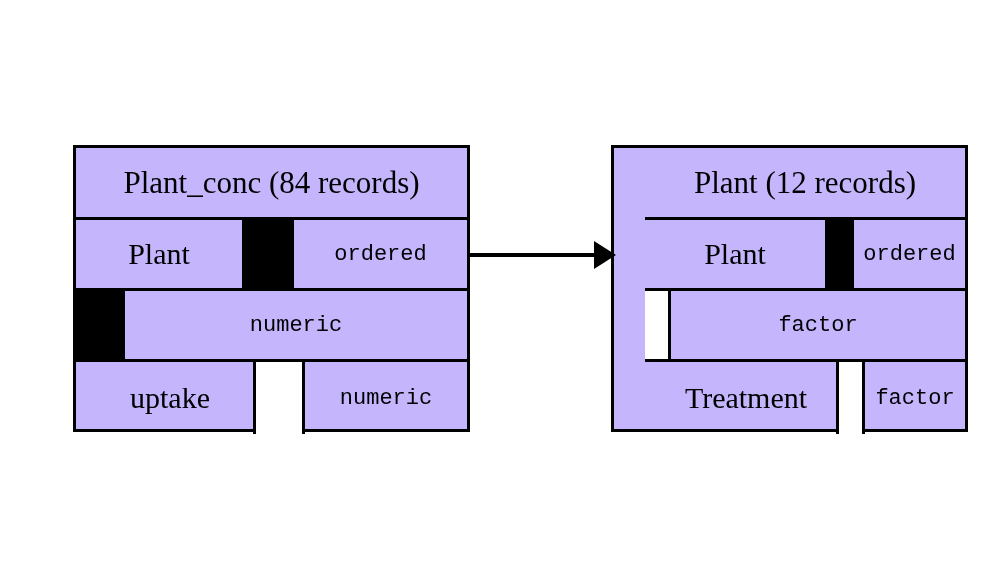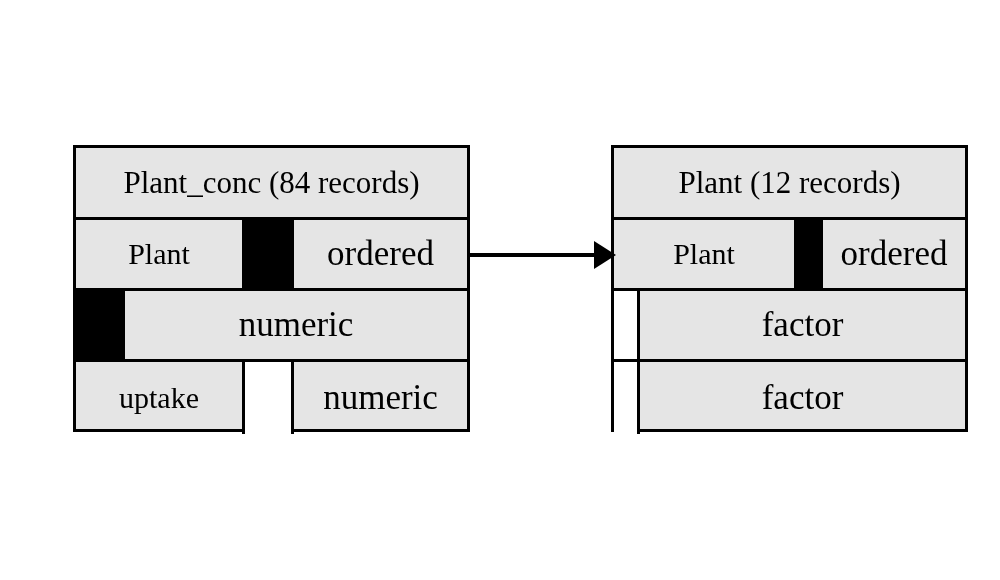--- a/index.html
+++ b/index.html
@@ -13,44 +13,44 @@
     height: 580px;
     background: #ffffff;
     overflow: hidden;
     font-family: "Liberation Serif", "DejaVu Serif", serif;
     color: #000000;
   }
 
   .er-table {
     position: absolute;
     border: 3px solid #000000;
-    background: #e5e5e5;
+    background: #c4b5fd;
     box-sizing: border-box;
   }
 
   #table-left  { left: 73px;  top: 145px; width: 397px; height: 287px; }
-  #table-right { left: 611px; top: 145px; width: 357px; height: 287px; }
+  #table-right { left: 611px; top: 145px; width: 357px; height: 287px; padding-left: 31px; }
 
   .table-title {
     height: 69px;
     line-height: 69px;
     text-align: center;
     font-size: 31px;
     border-bottom: 3px solid #000000;
     white-space: nowrap;
     overflow: hidden;
   }
 
   .field-row {
     display: flex;
     height: 71px;
     border-bottom: 3px solid #000000;
     box-sizing: border-box;
   }
-  .field-row.last { border-bottom: none; height: 72px; }
+  .field-row.last { border-bottom: none; height: 72px; margin-left: 11px; }
 
   .cell-name {
     flex: 0 0 auto;
     display: flex;
     align-items: center;
     justify-content: center;
     font-size: 30px;
     border-right: 3px solid #000000;
     box-sizing: border-box;
     white-space: nowrap;
@@ -61,24 +61,25 @@
     border-right: 3px solid #000000;
     box-sizing: border-box;
     background: #ffffff;
   }
   .cell-key.filled { background: #000000; }
   .cell-type {
     flex: 1 1 auto;
     display: flex;
     align-items: center;
     justify-content: center;
-    font-size: 35px;
+    font-size: 22px;
     box-sizing: border-box;
     white-space: nowrap;
     overflow: hidden;
+    font-family: Liberation Mono, monospace;
   }
 
   
   #table-left  .cell-name { width: 169px; }
   #table-left  .cell-key  { width: 49px; }
 
   
   #table-right .cell-name { width: 183px; }
   #table-right .cell-key  { width: 26px; }
 
@@ -125,20 +126,21 @@
       <div class="cell-key filled"></div>
       <div class="cell-type">ordered</div>
     </div>
 
     <div class="field-row">
       <div class="cell-key"></div>
       <div class="cell-type">factor</div>
     </div>
 
     <div class="field-row last">
+      <div class="cell-name">Treatment</div>
       <div class="cell-key"></div>
       <div class="cell-type">factor</div>
     </div>
   </div>
 
   <svg id="relation-arrow" viewBox="0 0 150 46">
     <line x1="4" y1="23" x2="131" y2="23" stroke="#000000" stroke-width="4"></line>
     <polygon points="128,9 150,23 128,37" fill="#000000"></polygon>
   </svg>
 

